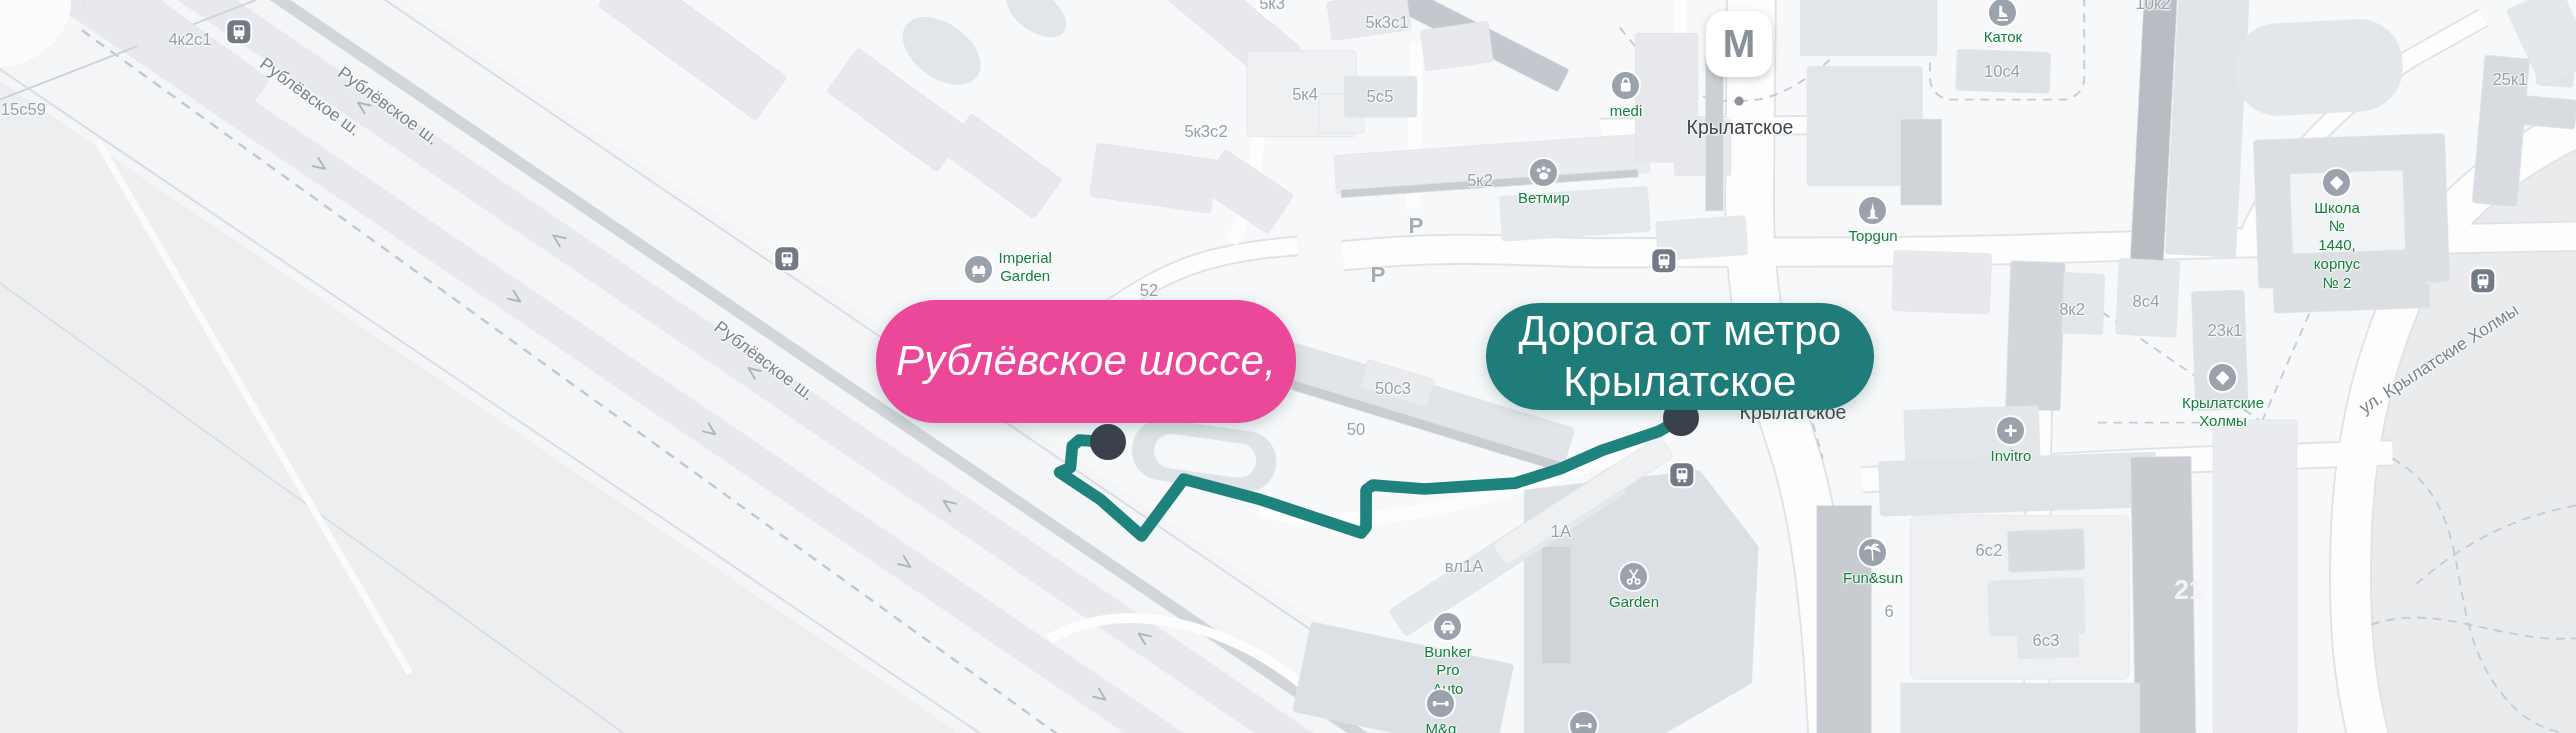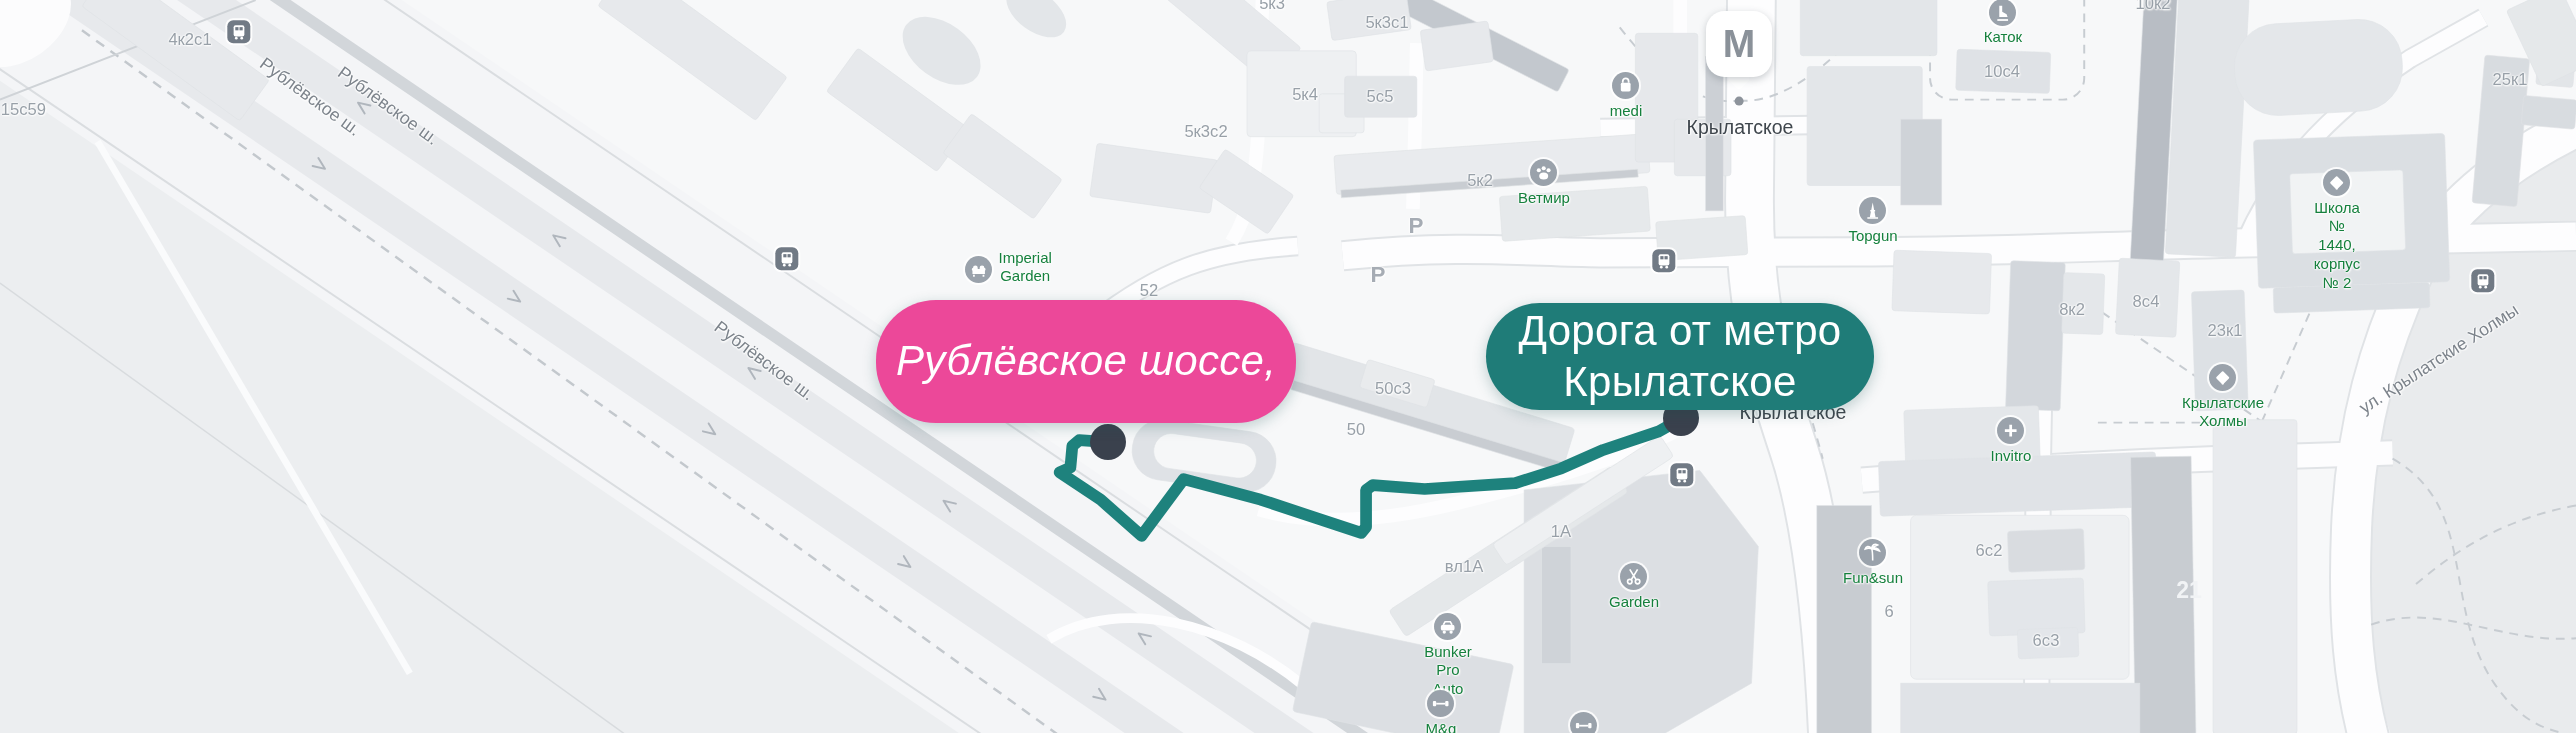--- a/index.html
+++ b/index.html
@@ -7,21 +7,21 @@
          font-family:"Liberation Sans","DejaVu Sans",sans-serif;}
   .stage svg.base, .stage svg.routes{position:absolute;left:0;top:0;}
   .layer{position:absolute;left:0;top:0;width:100%;height:100%;}
 
   .map-label{position:absolute;transform:translate(-50%,-50%);
     font-size:16.6px;color:#98a0a8;white-space:pre;
     text-shadow:0 0 2px #fff,0 0 2px #fff,0 0 2.9px #fff,1px 1px 2px #fff;}
   .map-label.k-road{font-size:17.6px;color:#7c838b;}
   .map-label.k-dark{font-size:19.5px;color:#40474e;}
   .map-label.k-p{font-size:22.4px;font-weight:bold;color:#a6acb4;}
-  .map-label.k-light{font-size:23px;font-weight:bold;color:#f1f3f5;text-shadow:none;}
+  .map-label.k-light{font-size:27px;font-weight:bold;color:#f1f3f5;text-shadow:none;}
 
   .poi{position:absolute;}
   .poi-circle{position:absolute;left:-13.7px;top:-13.7px;width:27px;height:27px;border-radius:50%;
     background:#9aa2ab;box-shadow:0 0 0 2px rgba(255,255,255,.85);}
   .poi-circle svg{position:absolute;left:2px;top:2px;}
   .poi-label{position:absolute;left:0;top:15.6px;transform:translateX(-50%);
     font-size:15px;line-height:1.25;color:#15803d;text-align:center;white-space:pre-line;
     text-shadow:0 0 2px #fff,0 0 2px #fff,0 0 2.9px #fff,1px 1px 2px #fff;}
   .poi-label.side-right{left:19.5px;top:-21.5px;transform:none;text-align:center;}
 

